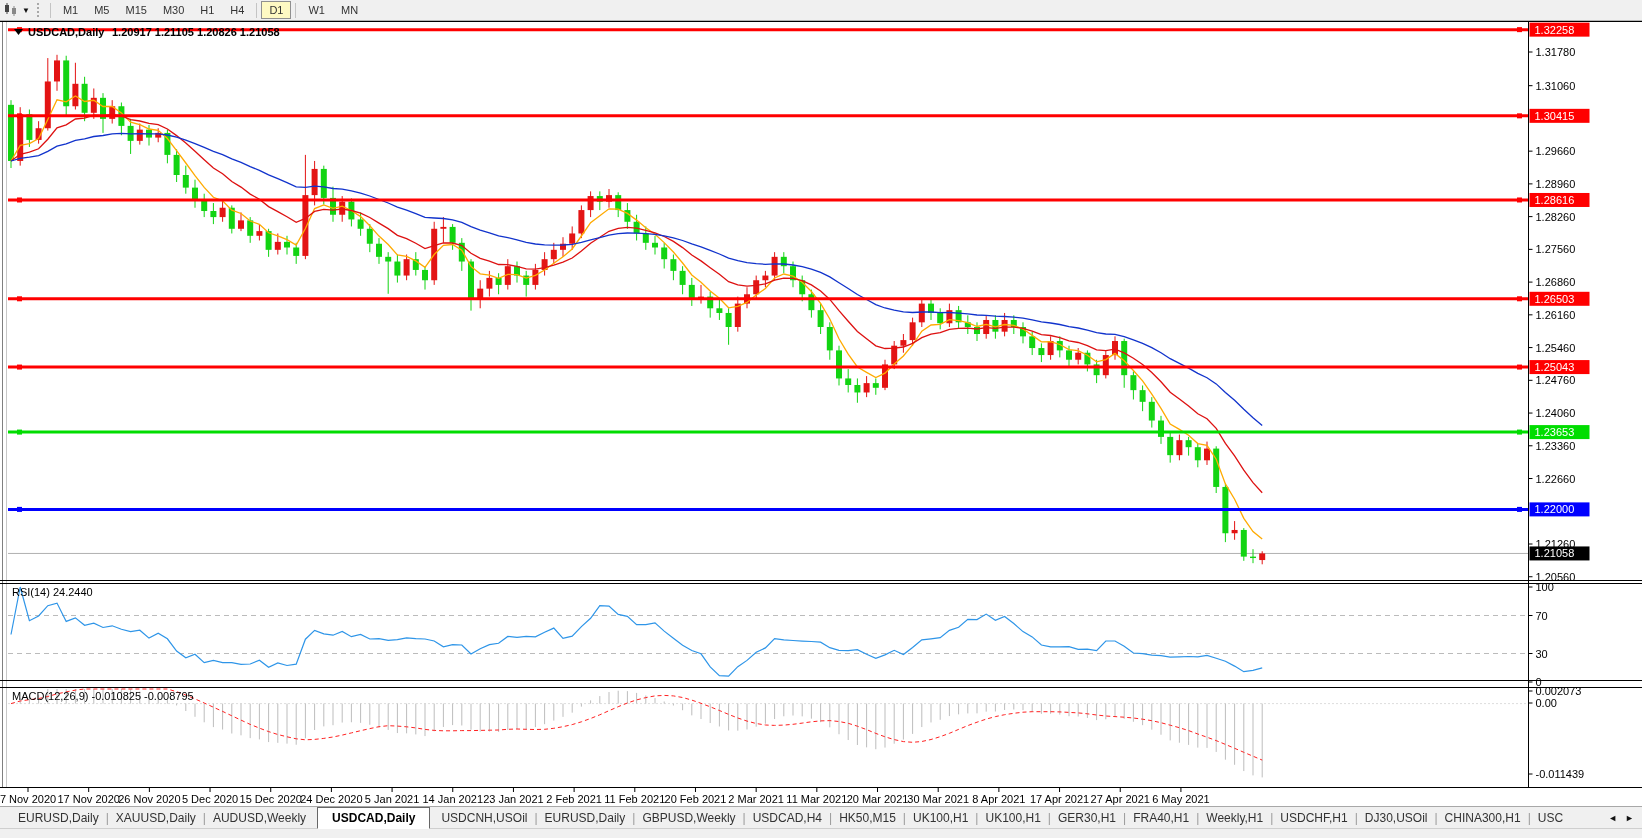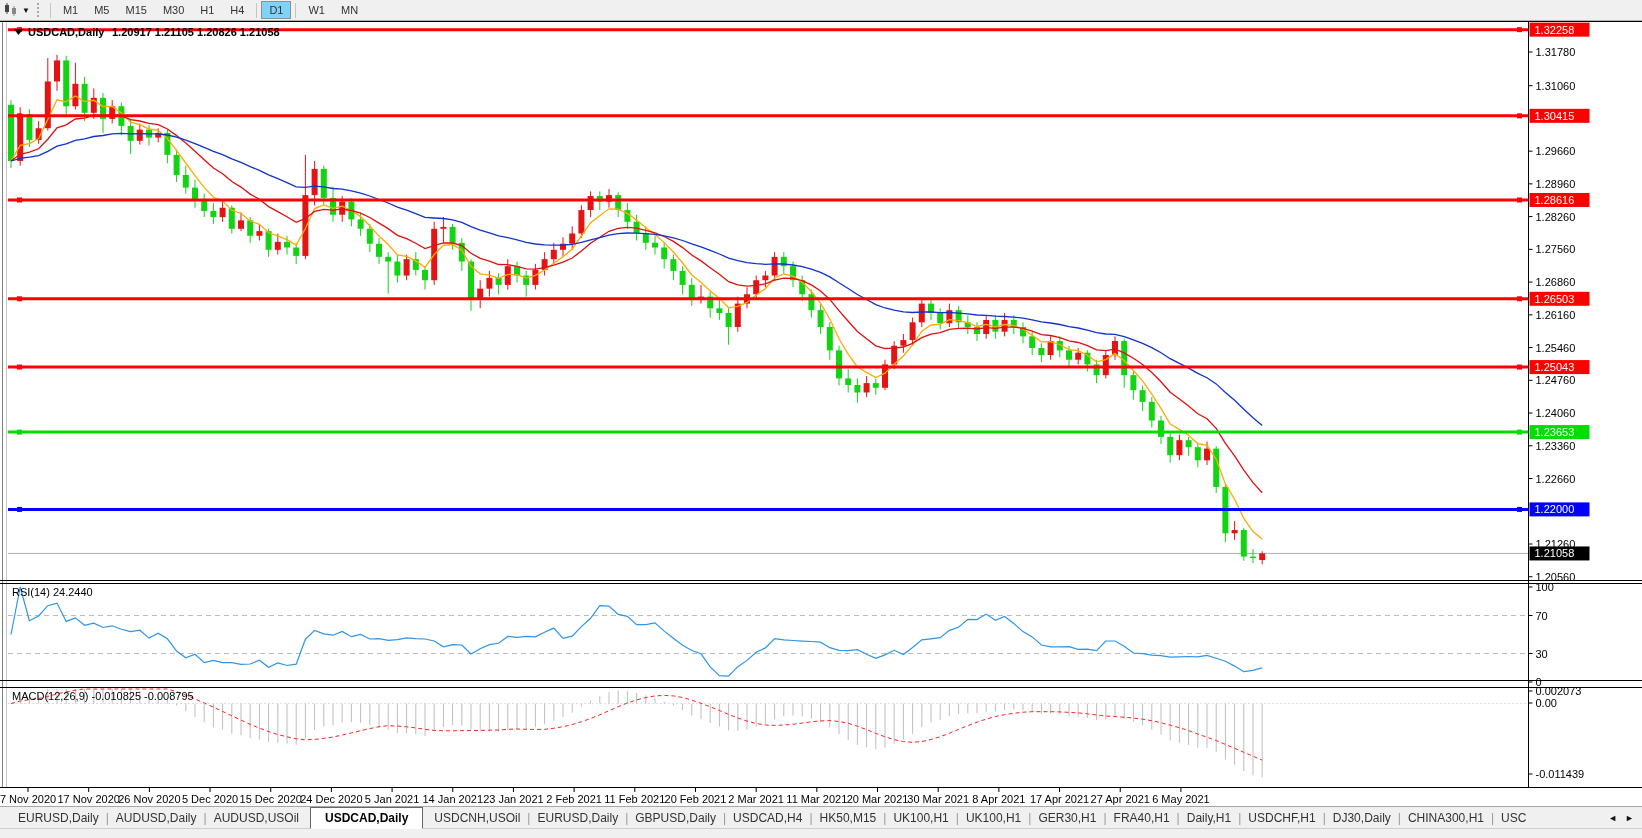--- a/index.html
+++ b/index.html
@@ -4,21 +4,21 @@
 <style>
   html,body{margin:0;padding:0;background:#d4d0c8;}
   *{box-sizing:border-box;}
   .app{width:1642px;height:838px;background:#fff;font-family:"Liberation Sans",sans-serif;position:relative;overflow:hidden;}
   .toolbar{height:21px;background:#f0f0f0;border-bottom:1px solid #b5b5b5;display:flex;align-items:center;font-size:11px;color:#222;}
   .tbicon{display:flex;align-items:center;padding:0 4px;gap:3px;cursor:pointer;}
   .tbicon .dd{font-size:8px;color:#111;}
   .grip{width:4px;height:14px;border-left:2px dotted #a8a8a8;margin:0 5px 0 3px;}
   .sep{width:1px;height:15px;background:#c4c4c4;margin:0 4px;}
   .tf{padding:3px 8px;cursor:pointer;color:#333;}
-  .tf.active{background:#7dd3fc;border:1px solid #909090;padding:2px 7px;}
+  .tf.active{background:#fef9c3;border:1px solid #909090;padding:2px 7px;}
   #chart{display:block;background:#fff;}
   .tabbar{height:22px;background:#f0f0f0;border-top:1px solid #a8a8a8;display:flex;align-items:center;font-size:12px;color:#333;padding-left:12px;}
   .tab{padding:2px 6px;white-space:nowrap;cursor:pointer;}
   .tab.active{background:#fff;border:1px solid #666;border-bottom:1px solid #fff;font-weight:bold;color:#000;padding:3px 14px;margin:0 5px;cursor:default;}
   .tabsep{color:#999;margin:0 1px;}
   .tabarrows{margin-left:auto;margin-right:8px;font-size:9px;color:#111;display:flex;gap:8px;flex:none;}
   .tabarrows span{cursor:pointer;}
   .statusbar{height:10px;background:#f0f0f0;border-top:1px solid #cfcfcf;}
 </style>
 </head>
@@ -621,47 +621,47 @@
         <text x="1120.24" y="782" font-family="&quot;Liberation Sans&quot;,sans-serif" font-size="11" fill="#000" text-anchor="middle">27 Apr 2021</text>
         <line x1="1180.92" y1="766" x2="1180.92" y2="771" stroke="#000"></line>
         <text x="1180.92" y="782" font-family="&quot;Liberation Sans&quot;,sans-serif" font-size="11" fill="#000" text-anchor="middle">6 May 2021</text>
       </g>
     </svg>
 
   <div class="tabbar">
     <span id="tab-items" style="display:flex;align-items:center;min-width:0;overflow:hidden;">
         <span class="tab">EURUSD,Daily</span>
         <span class="tabsep">|</span>
-        <span class="tab">AUDUSD,Daily</span>
-        <span class="tabsep">|</span>
-        <span class="tab">AUDUSD,USOil</span>
+        <span class="tab">XAUUSD,Daily</span>
+        <span class="tabsep">|</span>
+        <span class="tab">AUDUSD,Weekly</span>
         <span class="tab active">USDCAD,Daily</span>
         <span class="tab">USDCNH,USOil</span>
         <span class="tabsep">|</span>
         <span class="tab">EURUSD,Daily</span>
         <span class="tabsep">|</span>
-        <span class="tab">GBPUSD,Daily</span>
+        <span class="tab">GBPUSD,Weekly</span>
         <span class="tabsep">|</span>
         <span class="tab">USDCAD,H4</span>
         <span class="tabsep">|</span>
         <span class="tab">HK50,M15</span>
         <span class="tabsep">|</span>
         <span class="tab">UK100,H1</span>
         <span class="tabsep">|</span>
         <span class="tab">UK100,H1</span>
         <span class="tabsep">|</span>
         <span class="tab">GER30,H1</span>
         <span class="tabsep">|</span>
         <span class="tab">FRA40,H1</span>
         <span class="tabsep">|</span>
-        <span class="tab">Daily,H1</span>
+        <span class="tab">Weekly,H1</span>
         <span class="tabsep">|</span>
         <span class="tab">USDCHF,H1</span>
         <span class="tabsep">|</span>
-        <span class="tab">DJ30,Daily</span>
+        <span class="tab">DJ30,USOil</span>
         <span class="tabsep">|</span>
         <span class="tab">CHINA300,H1</span>
         <span class="tabsep">|</span>
         <span class="tab">USC</span>
       </span>
     <span class="tabarrows">
       <span>◄</span>
       <span>►</span>
     </span>
   </div>

